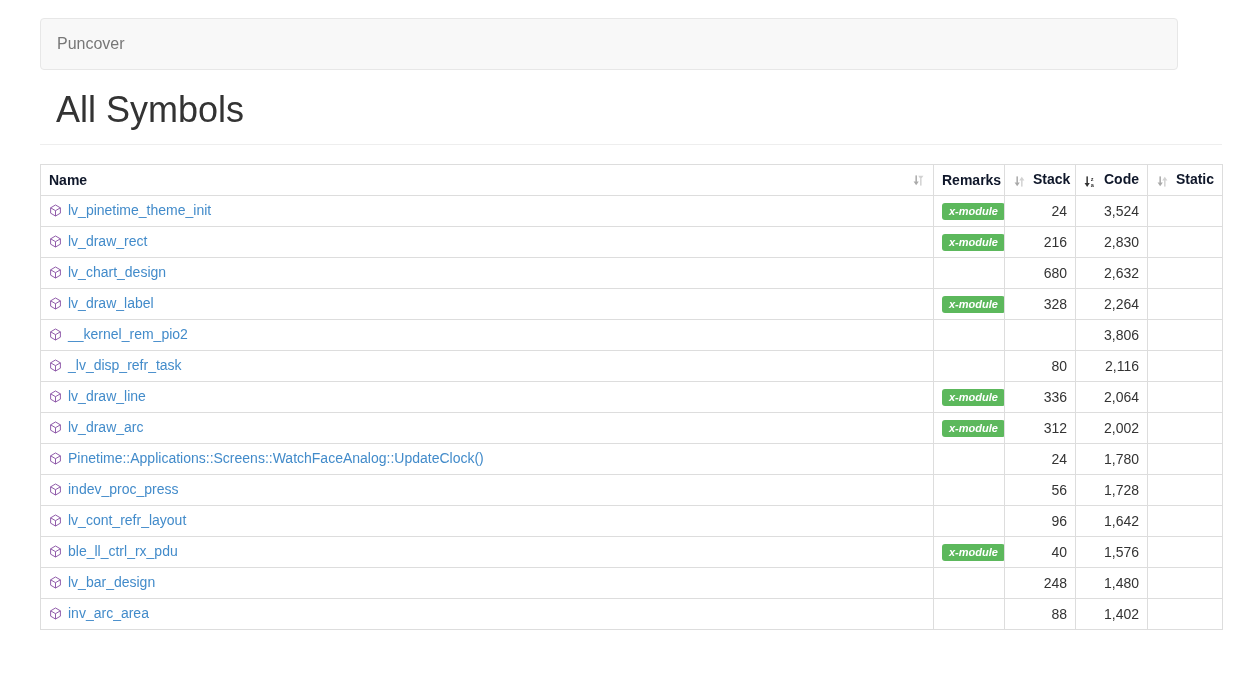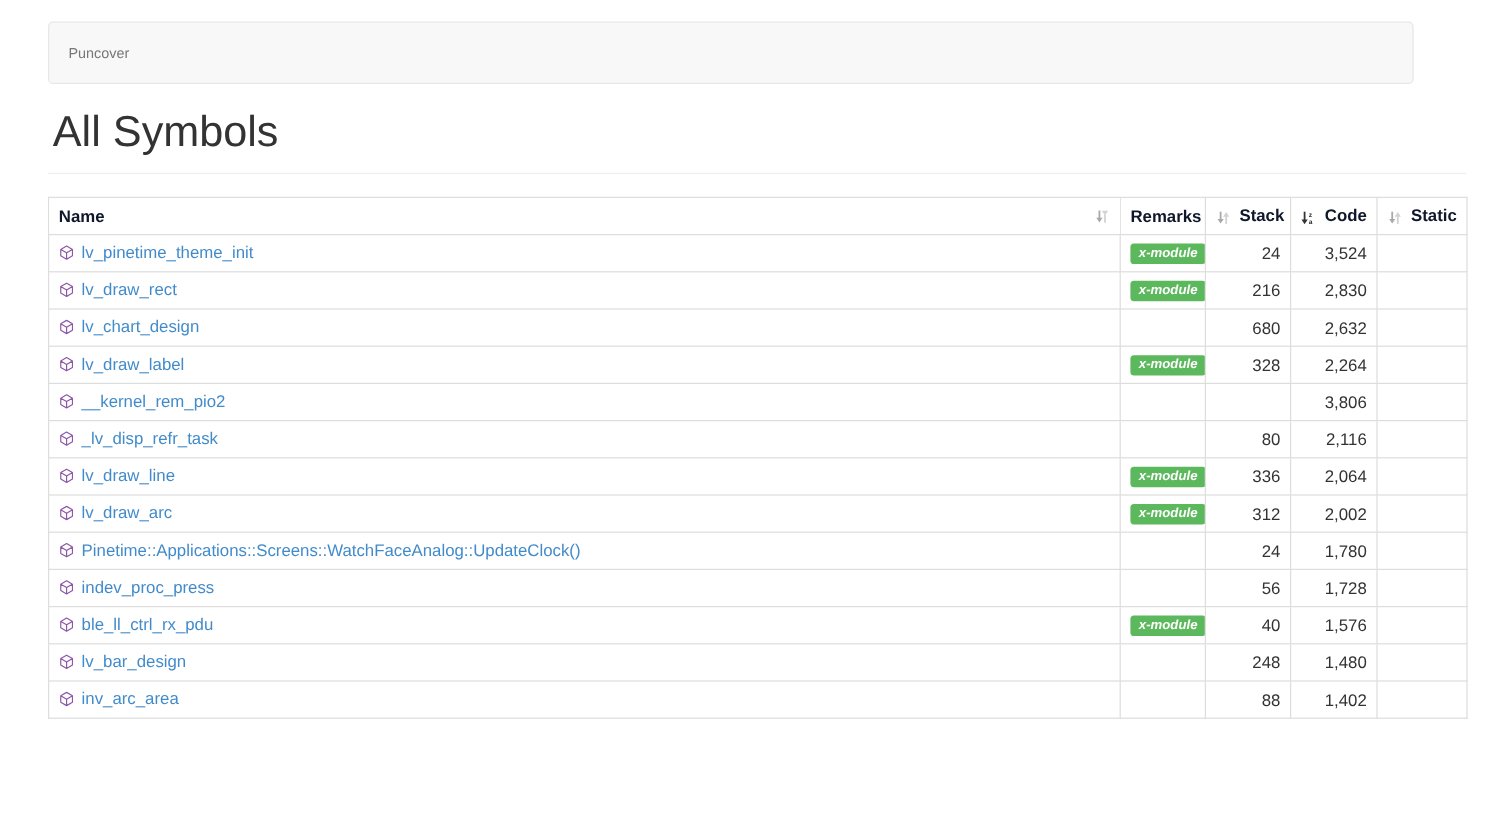--- a/index.html
+++ b/index.html
@@ -15,33 +15,33 @@
   .navbar {
     margin: 18px 0 0 40px;
     width: 1138px; height: 52px;
     background: #f8f8f8;
     border: 1px solid #e7e7e7;
     border-radius: 4px;
     display: flex; align-items: center;
   }
   .navbar .brand {
     padding-left: 16px;
-    font-size: 12px;
+    font-size: 16px;
     color: #777;
     text-decoration: none;
     cursor: pointer;
   }
   
   .page-header {
     margin: 0 38px 0 40px;
     padding-bottom: 14px;
     border-bottom: 1px solid #eee;
   }
   .page-header h1 {
-    margin: 20px 0 0 4px;
+    margin: 20px 0 0 16px;
     font-size: 36px;
     font-weight: 500;
     color: #333;
     line-height: 1.1;
   }
   
   table.symbols {
     margin: 19px 0 0 40px;
     border-collapse: collapse;
     table-layout: fixed;
@@ -305,20 +305,35 @@
       </span><a class="symlink">indev_proc_press</a>
     </td>
     <td class="td-remarks">
       
     </td>
     <td class="td-num td-stack">56</td>
     <td class="td-num td-code">1,728</td>
     <td class="td-num td-static"></td>
   </tr>
 
+  <tr>
+    <td class="td-name">
+      <span class="cube">
+        <svg width="13" height="13" viewBox="0 0 16 16">
+          <path d="M8 1.2 L14 4.7 L14 11.3 L8 14.8 L2 11.3 L2 4.7 Z M2 4.7 L8 8.2 L14 4.7 M8 8.2 L8 14.8" fill="none" stroke="#8d57a8" stroke-width="1.2" stroke-linejoin="round"></path>
+        </svg>
+      </span><a class="symlink">lv_cont_refr_layout</a>
+    </td>
+    <td class="td-remarks">
+      
+    </td>
+    <td class="td-num td-stack">96</td>
+    <td class="td-num td-code">1,642</td>
+    <td class="td-num td-static"></td>
+  </tr>
 
 
   <tr>
     <td class="td-name">
       <span class="cube">
         <svg width="13" height="13" viewBox="0 0 16 16">
           <path d="M8 1.2 L14 4.7 L14 11.3 L8 14.8 L2 11.3 L2 4.7 Z M2 4.7 L8 8.2 L14 4.7 M8 8.2 L8 14.8" fill="none" stroke="#8d57a8" stroke-width="1.2" stroke-linejoin="round"></path>
         </svg>
       </span><a class="symlink">ble_ll_ctrl_rx_pdu</a>
     </td>

